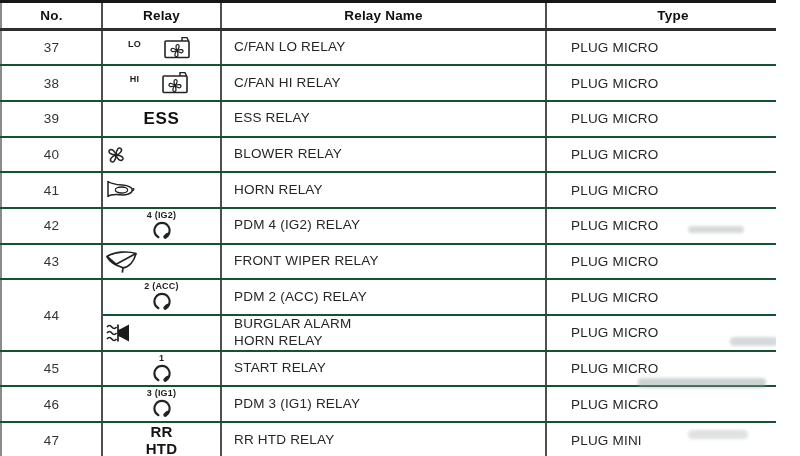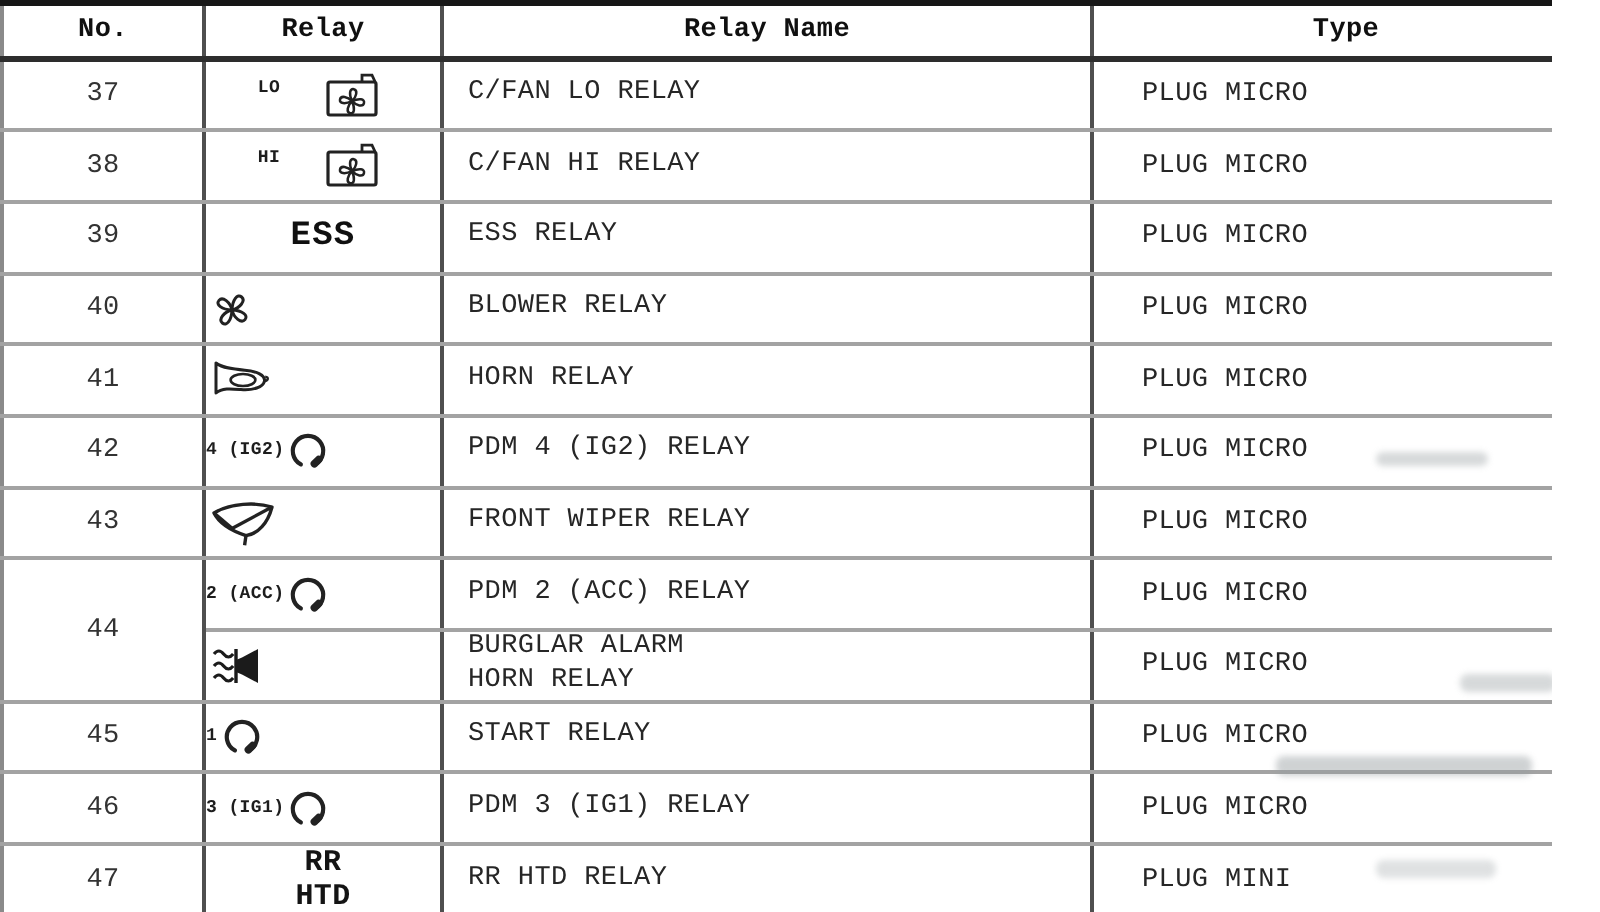--- a/index.html
+++ b/index.html
@@ -1,43 +1,43 @@
 <!DOCTYPE html>
 <html><head>
 <meta charset="utf-8">
 <style>
   html,body{margin:0;padding:0;background:#fff;}
   .page{
     position:relative;width:776px;height:456px;background:#0f172a;
-    overflow:hidden;font-family:Liberation Mono, monospace;
+    overflow:hidden;font-family:Liberation Sans, sans-serif;
   }
   table.relay{
     border-collapse:collapse;table-layout:fixed;
     width:798px;height:454px;margin:0;
     border-top:3px solid #161616;
     border-left:2px solid #8a8a8a;
   }
   thead th{
     font-size:13.5px;font-weight:bold;color:#101010;
     border-bottom:3px solid #2d2d2d;height:25px;
     text-align:center;padding:0;letter-spacing:.2px;background:#fff;
   }
   tbody td{
-    border-bottom:2px solid #a3a3a3;
+    border-bottom:2px solid #14532d;
     font-size:13.5px;color:#262626;padding:0;vertical-align:middle;
     background:#fff;letter-spacing:.2px;
   }
   tbody tr{height:35.7px;}
   tbody tr:last-child td{border-bottom:3px solid #3a3a3a;}
   .v-sep{border-right:2px solid #4f4f4f;}
   .col-no{text-align:center;color:#333;}
   .col-name{padding-left:12px;white-space:pre-line;line-height:1.25;}
   .col-type{padding-left:24px;}
   .sym-cell{text-align:center;}
-  .sym-stack{display:flex;flex-direction:row;align-items:center;line-height:1;}
+  .sym-stack{display:flex;flex-direction:column;align-items:center;line-height:1;}
   .sym-top-label{font-size:9px;font-weight:bold;color:#1d1d1d;margin-bottom:0;}
   .sym-row{display:inline-flex;align-items:flex-start;gap:16px;}
   .sym-side-label{font-size:9px;font-weight:bold;color:#1d1d1d;margin-top:4px;margin-right:2px;}
   .sym-ess{font-size:17px;font-weight:bold;letter-spacing:.6px;color:#101010;}
   .sym-rrhtd{font-size:15px;font-weight:bold;line-height:1.15;white-space:pre-line;color:#141414;}
   svg{display:block;}
   .smudge{position:absolute;background:#969da0;opacity:.38;filter:blur(1.5px);border-radius:4px;}
   .smudge.s1{left:688px;top:226px;width:56px;height:7px;}
   .smudge.s2{left:730px;top:337px;width:48px;height:9px;}
   .smudge.s3{left:638px;top:378px;width:128px;height:10px;opacity:.45;}

